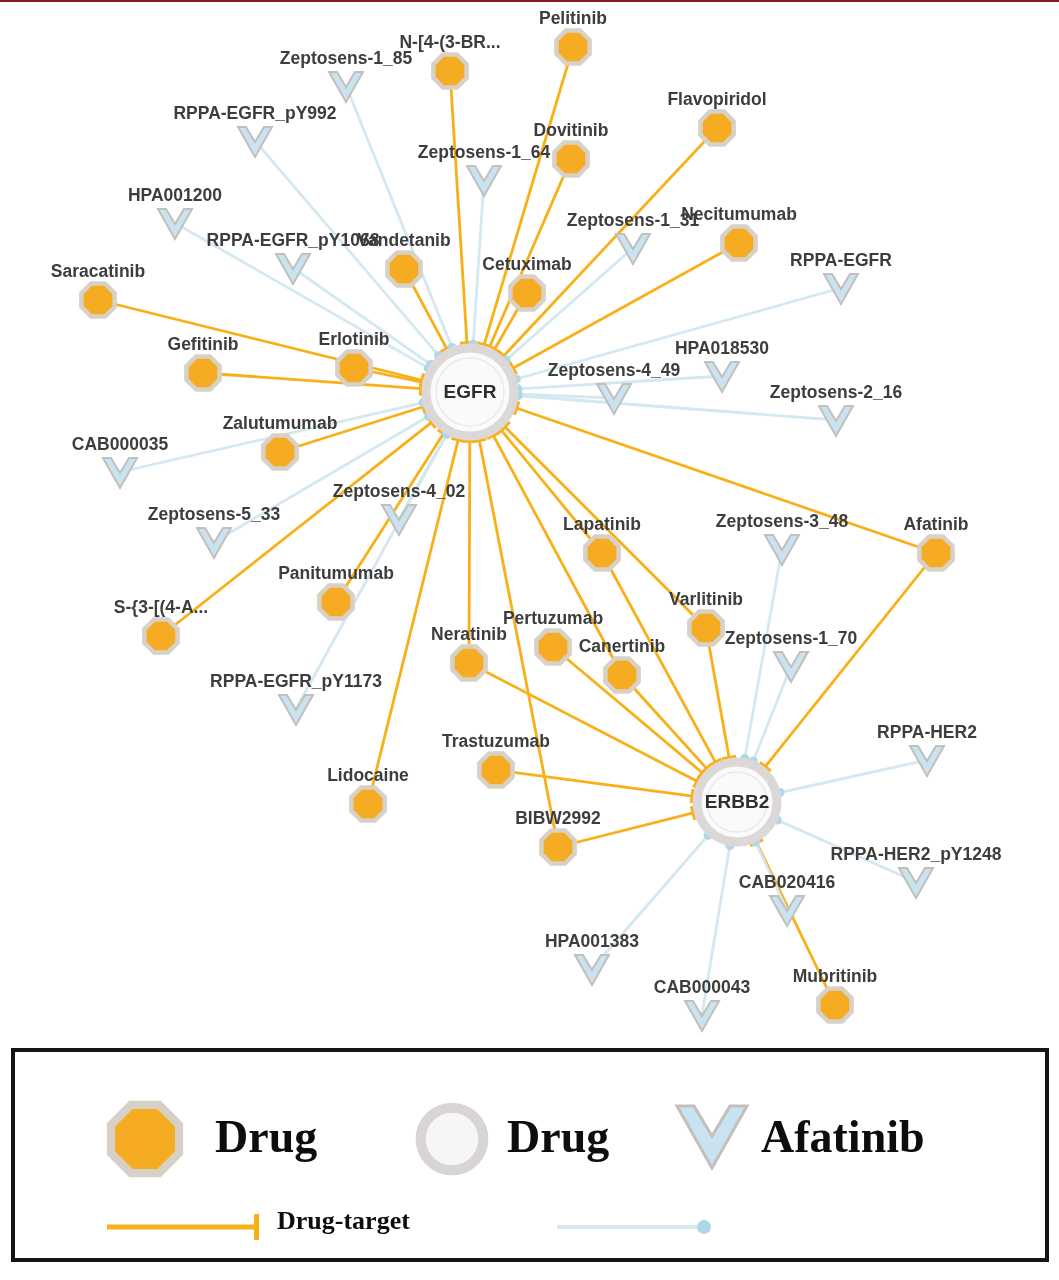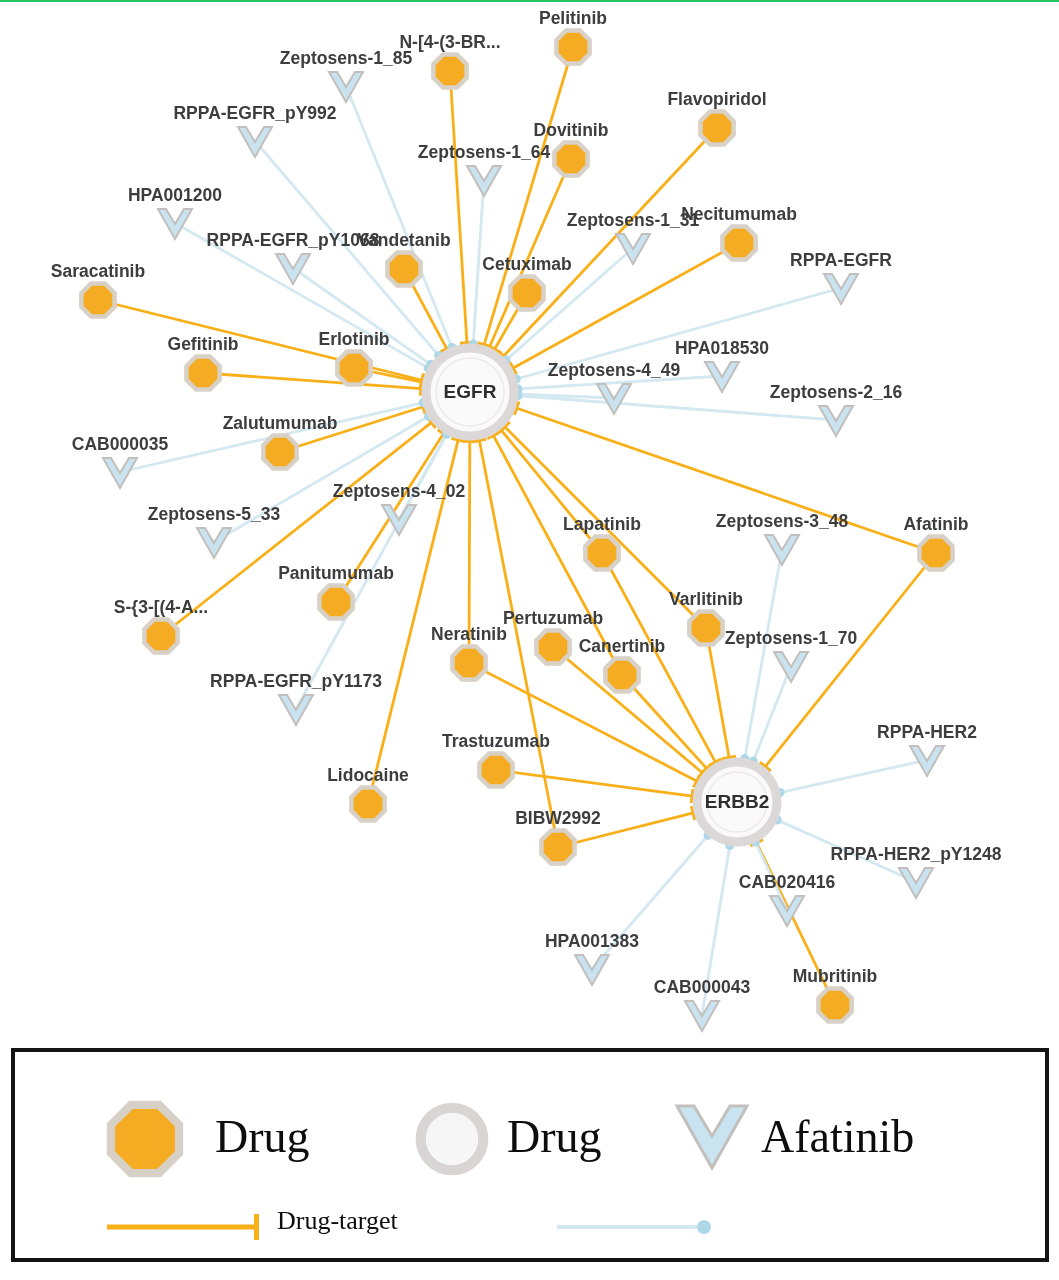--- a/index.html
+++ b/index.html
@@ -1,28 +1,28 @@
 <!DOCTYPE html>
 <html><head>
 <meta charset="utf-8">
 <style>
   html,body{margin:0;padding:0;background:#ffffff;}
   .stage{
     position:relative;width:1059px;height:1280px;background:#fff;
     overflow:hidden;font-family:"Liberation Sans",sans-serif;
-    border-top:2px solid #22c55e;box-sizing:border-box;
+    border-top:2px solid #7f1d1d;box-sizing:border-box;
   }
   #net{position:absolute;left:0;top:0;}
   .legend-title{
     position:absolute;left:13px;top:993px;
     font-family:"Liberation Serif",serif;font-weight:bold;font-size:39px;color:#000;
   }
   .legend-box{
     position:absolute;left:11px;top:1046px;width:1038px;height:214px;
-    border:4px solid #141414;background:#ffffff;box-sizing:border-box;
+    border:4px solid #141414;background:#ffffff;box-sizing:border-box;font-weight:bold;
   }
   .legend-box .abs{position:absolute;}
   .lg-txt{font-family:"Liberation Serif",serif;font-size:46px;color:#0d0d0d;}
   .lg-etxt{font-family:"Liberation Serif",serif;font-size:26px;color:#0d0d0d;}
   .lg-drug-ic{left:84px;top:41px;}
   .lg-drug-t{left:200px;top:58px;}
   .lg-gene-ic{left:391px;top:41px;}
   .lg-gene-t{left:492px;top:58px;}
   .lg-ab-ic{left:655px;top:46px;}
   .lg-ab-t{left:746px;top:58px;}

